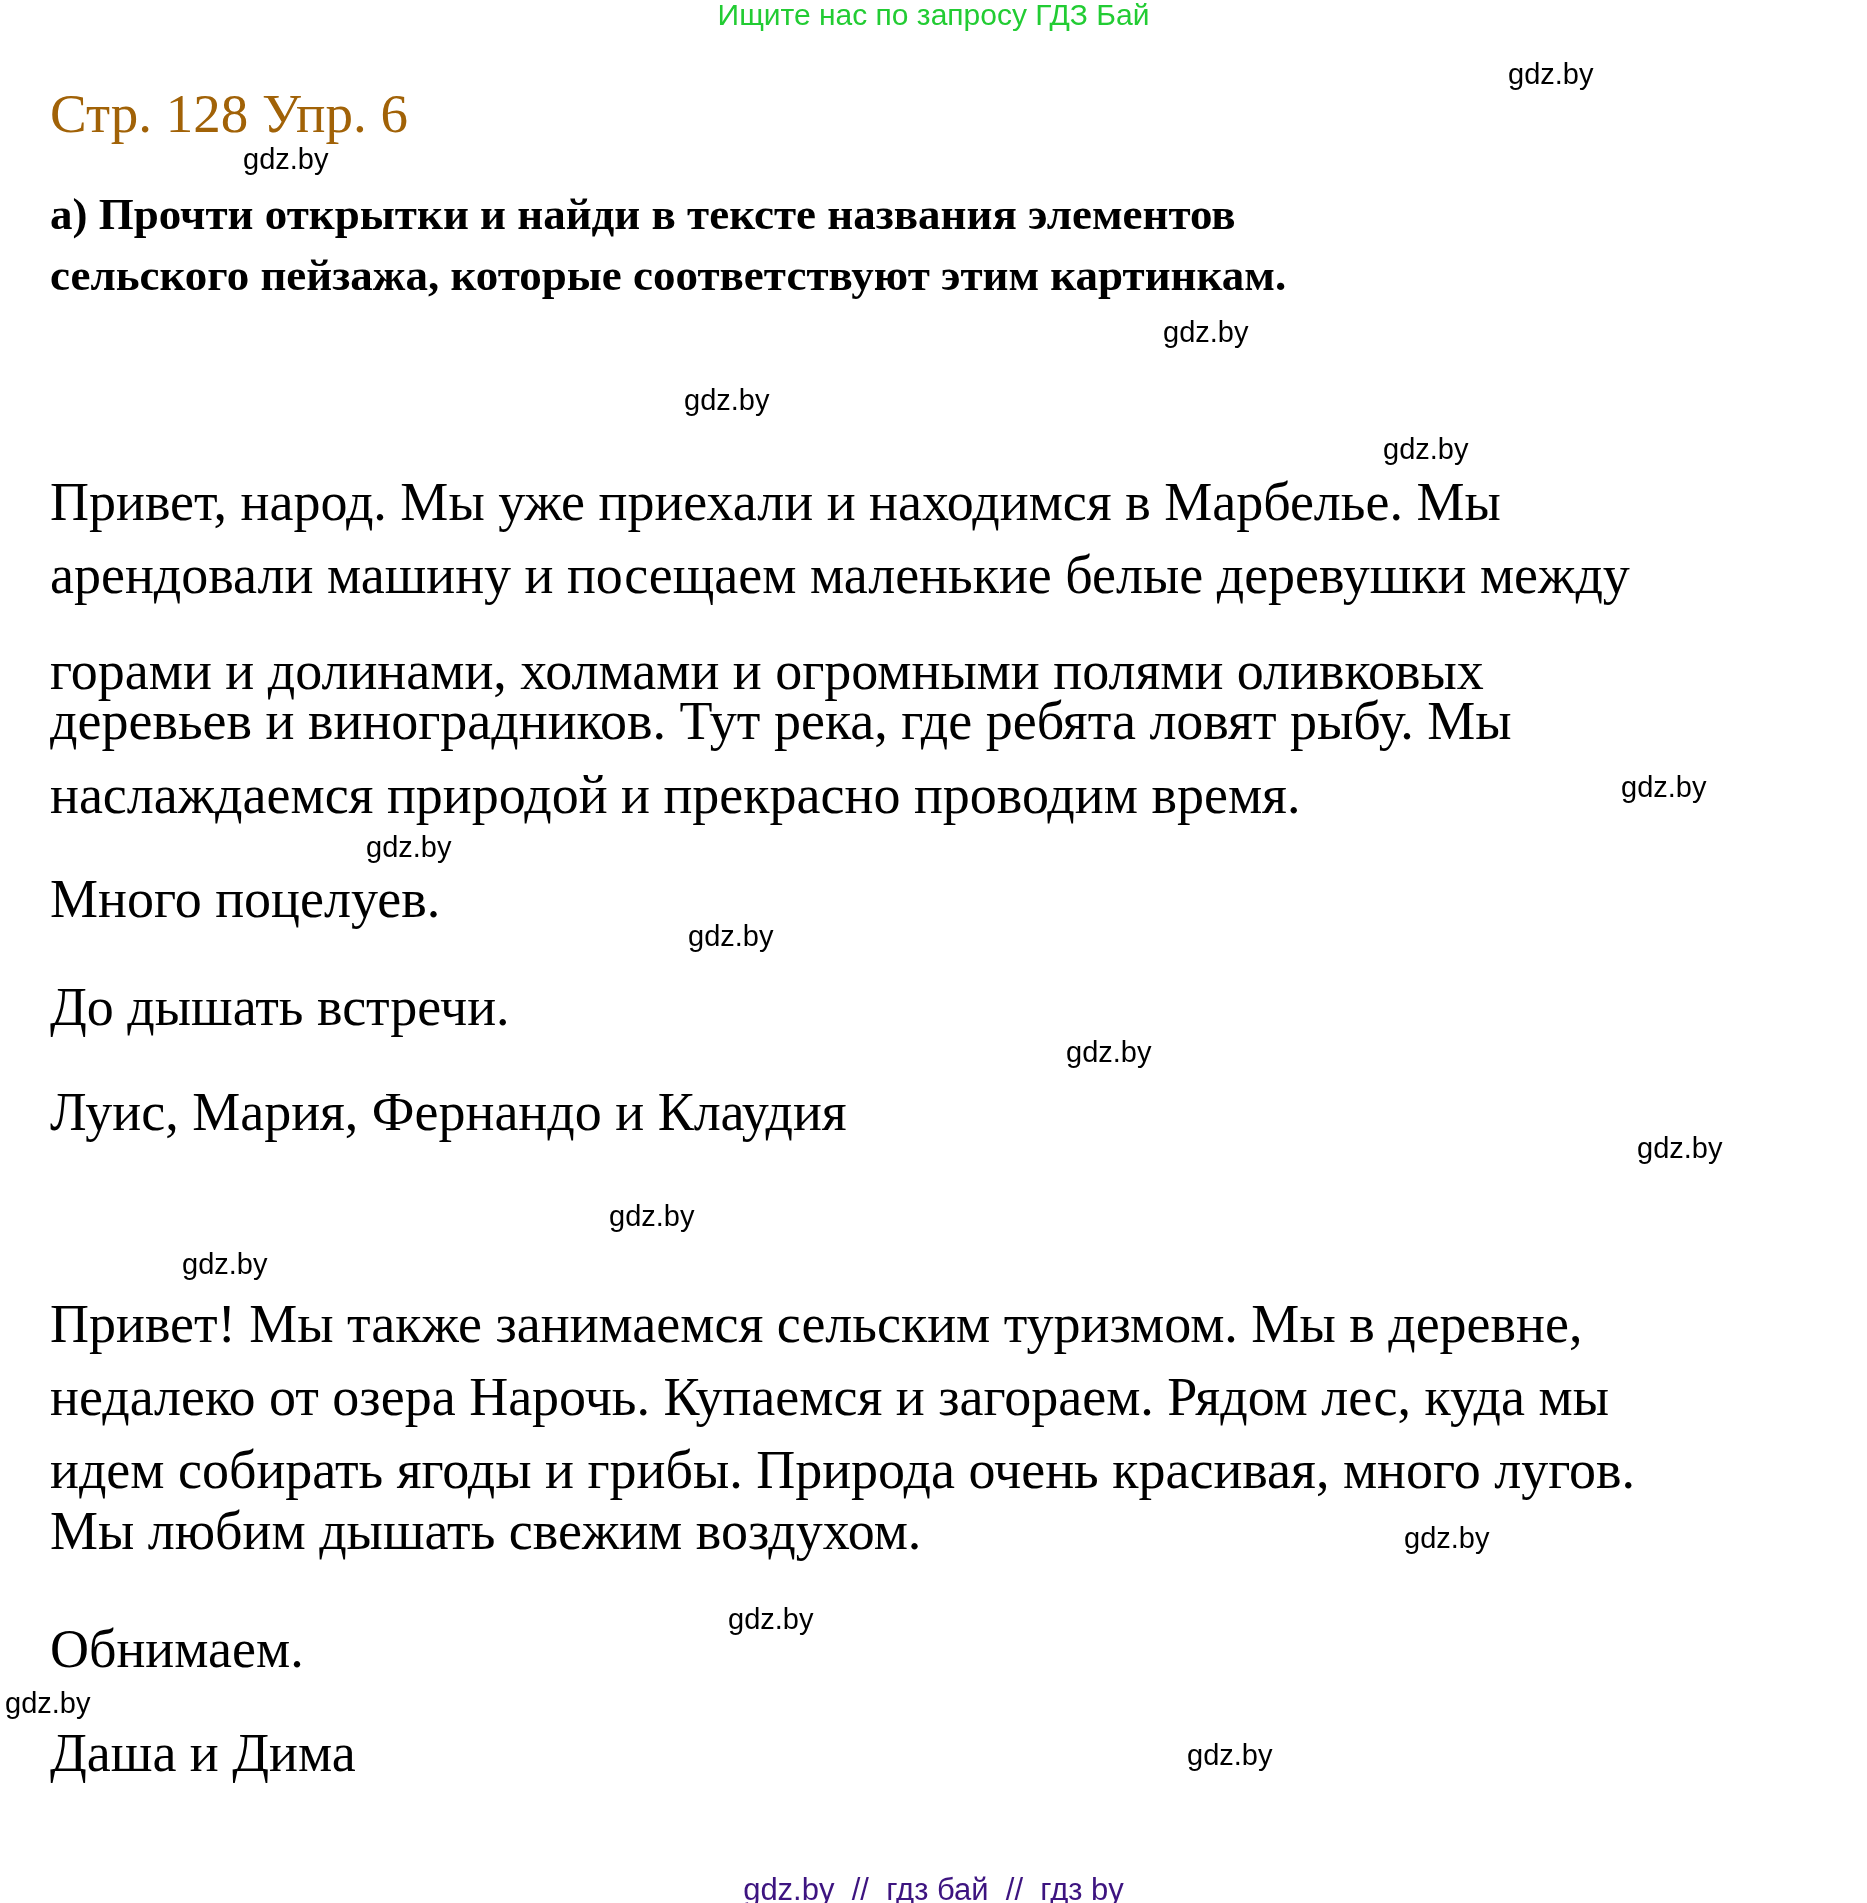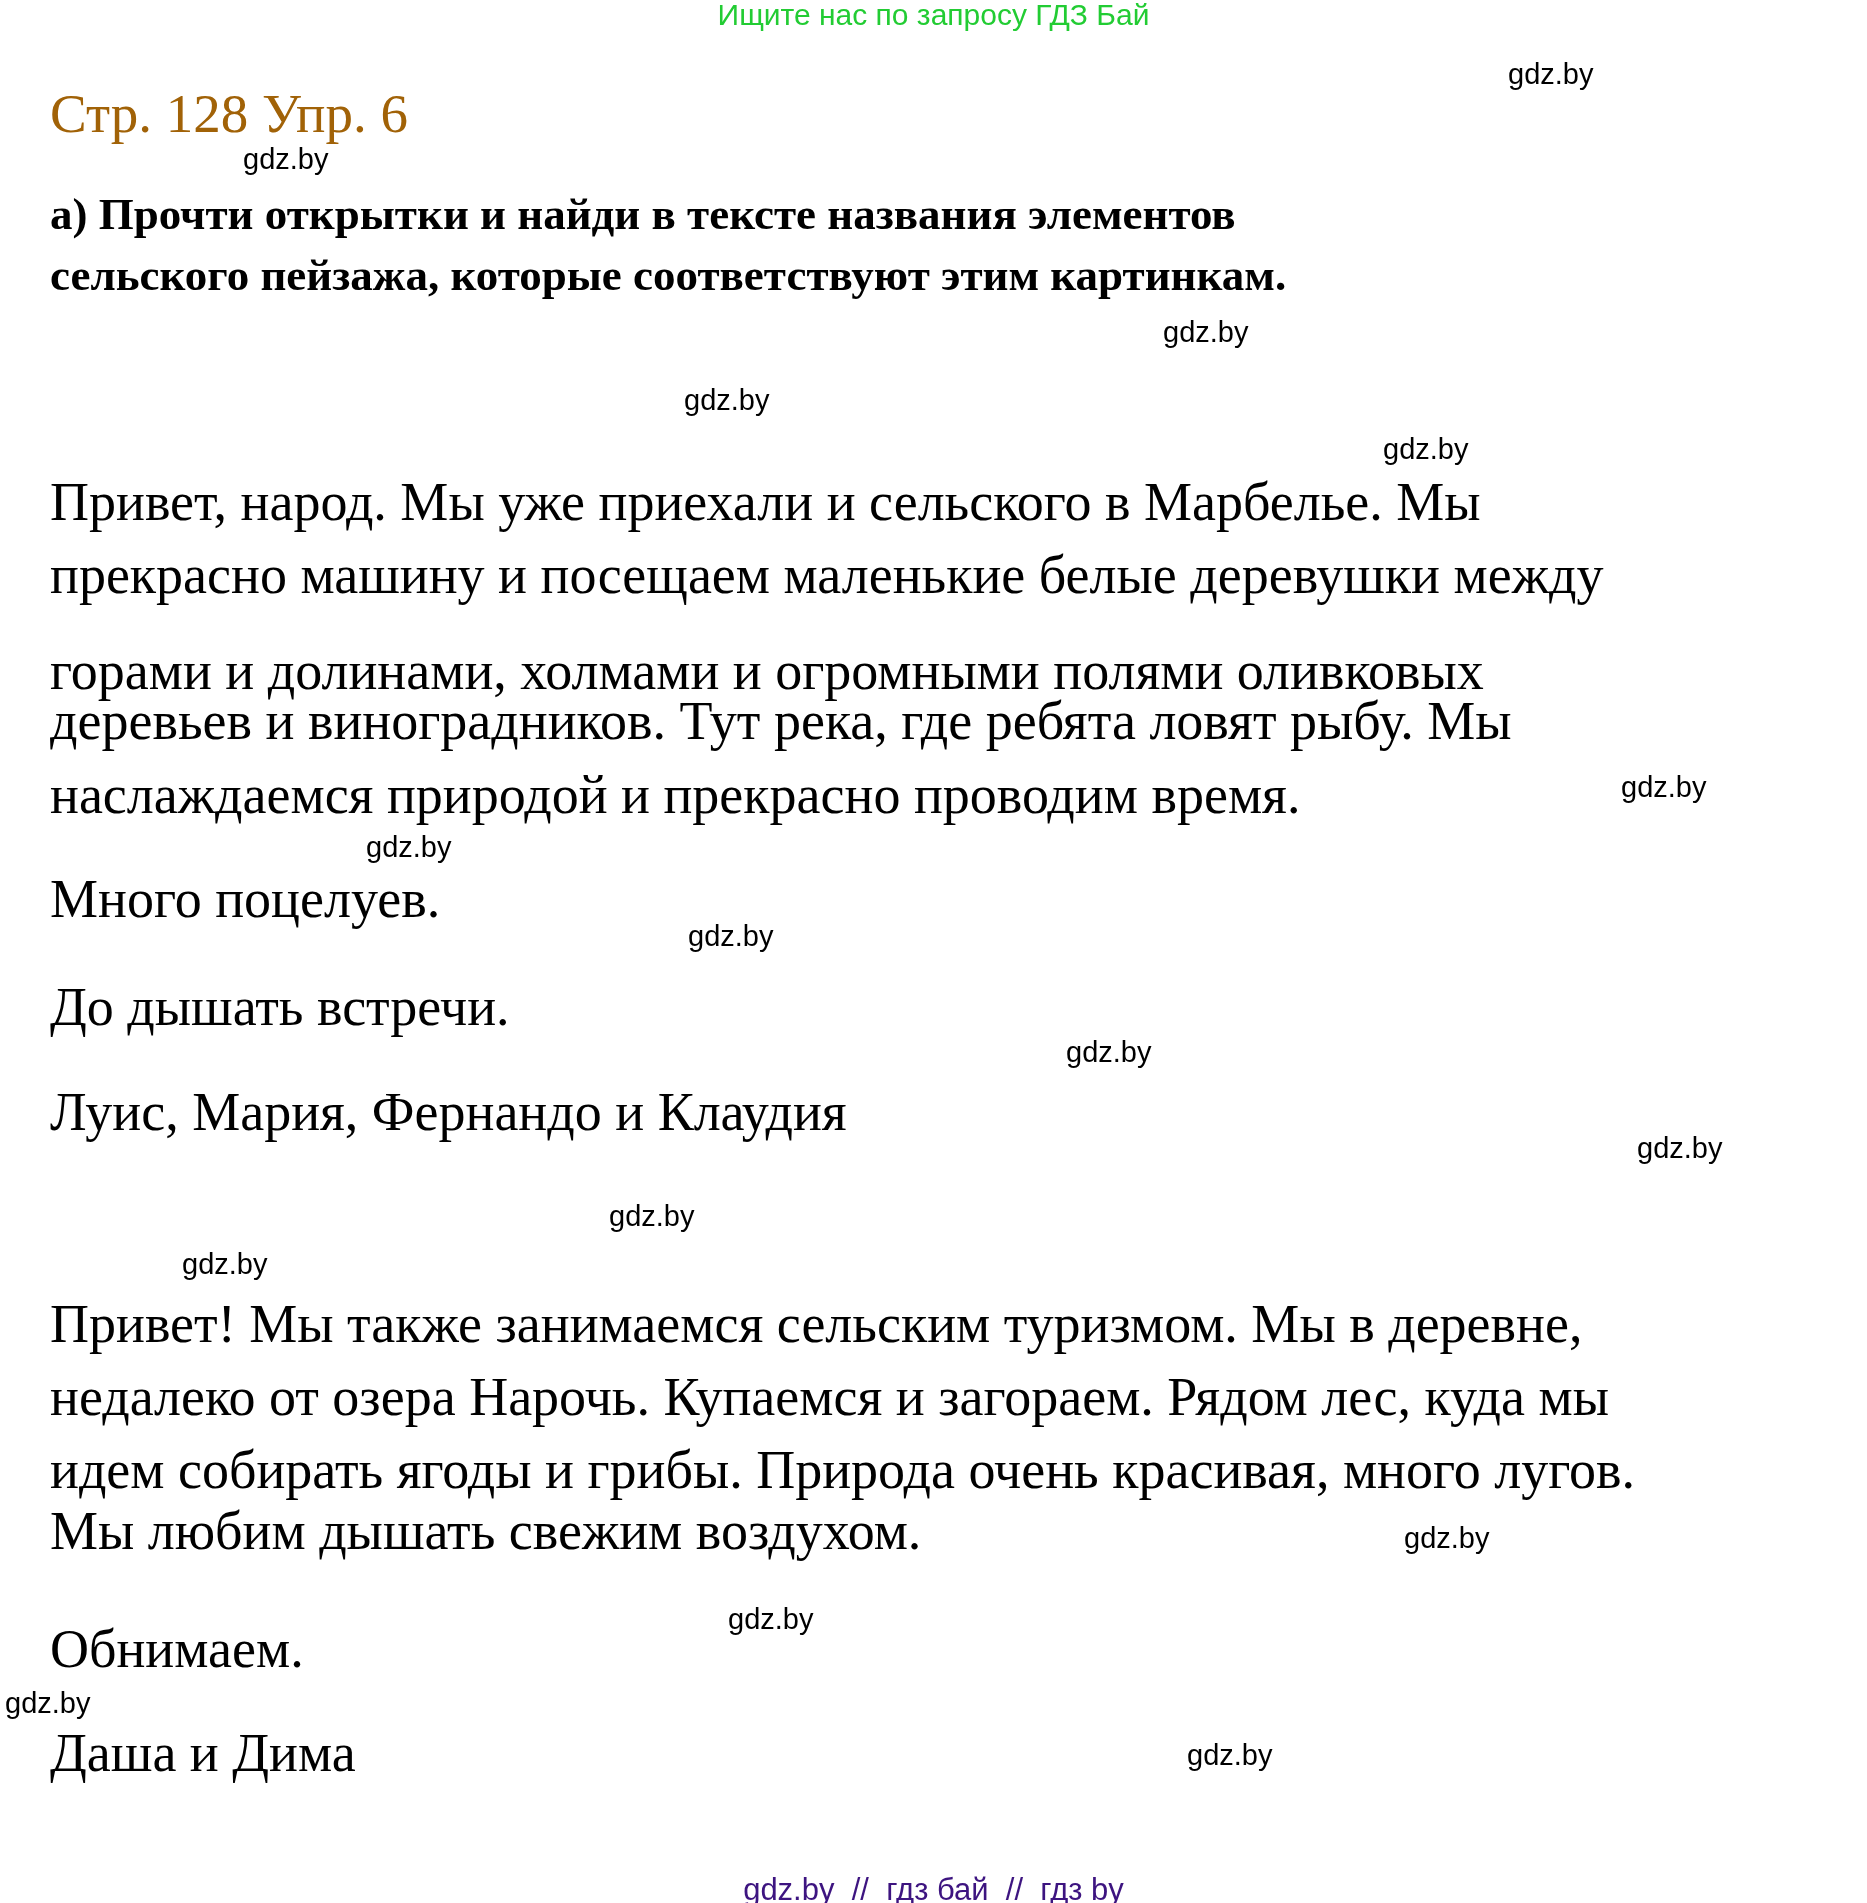--- a/index.html
+++ b/index.html
@@ -15,22 +15,22 @@
 </head>
 <body>
 
 <div class="abs top-ad" style="color:#22cc33">Ищите нас по запросу ГДЗ Бай</div>
 
 <div class="abs title">Стр. 128 Упр. 6</div>
 
 <div class="abs task" style="top:188px">а) Прочти открытки и найди в тексте названия элементов</div>
 <div class="abs task" style="top:249px">сельского пейзажа, которые соответствуют этим картинкам.</div>
 
-<div class="abs body-line" style="top:471px">Привет, народ. Мы уже приехали и сельского в Марбелье. Мы</div>
-<div class="abs body-line" style="top:544px">прекрасно машину и посещаем маленькие белые деревушки между</div>
+<div class="abs body-line" style="top:471px">Привет, народ. Мы уже приехали и находимся в Марбелье. Мы</div>
+<div class="abs body-line" style="top:544px">арендовали машину и посещаем маленькие белые деревушки между</div>
 <div class="abs body-line" style="top:640px">горами и долинами, холмами и огромными полями оливковых</div>
 <div class="abs body-line" style="top:690px">деревьев и виноградников. Тут река, где ребята ловят рыбу. Мы</div>
 <div class="abs body-line" style="top:764px">наслаждаемся природой и прекрасно проводим время.</div>
 
 <div class="abs body-line" style="top:868px">Много поцелуев.</div>
 <div class="abs body-line" style="top:976px">До дышать встречи.</div>
 <div class="abs body-line" style="top:1081px">Луис, Мария, Фернандо и Клаудия</div>
 
 <div class="abs body-line" style="top:1293px">Привет! Мы также занимаемся сельским туризмом. Мы в деревне,</div>
 <div class="abs body-line" style="top:1366px">недалеко от озера Нарочь. Купаемся и загораем. Рядом лес, куда мы</div>

